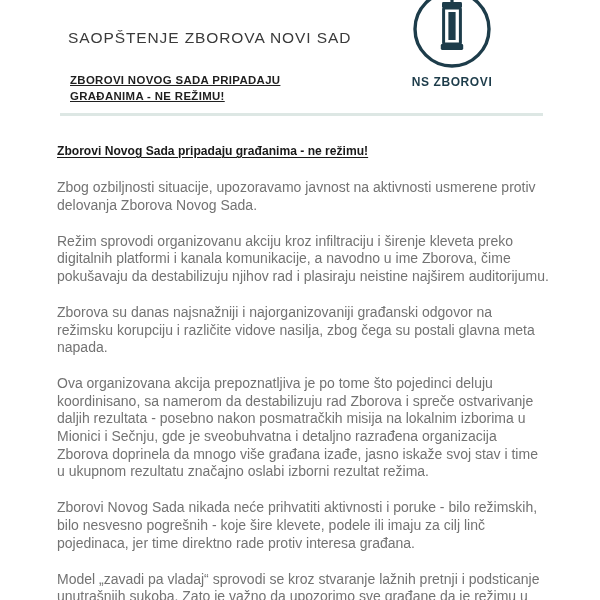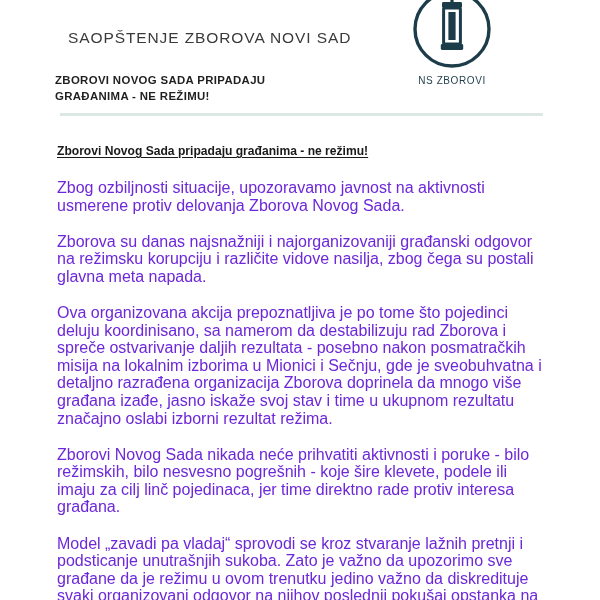--- a/index.html
+++ b/index.html
@@ -38,28 +38,29 @@
     top: 8px;
     font-size: 15.5px;
     letter-spacing: 0.9px;
     font-weight: 400;
     color: #3a3a3a;
     white-space: nowrap;
   }
 
   .header-subtitle {
     position: absolute;
-    left: 55px;
+    left: 70px;
     top: 52px;
     font-size: 11.4px;
     font-weight: bold;
     letter-spacing: 0.35px;
     line-height: 15.5px;
     color: #1f1f1f;
     white-space: pre-line;
+    text-decoration: underline;
   }
 
   
   .logo {
     position: absolute;
     right: 22px;
     top: -32px;
     width: 108px;
     height: 108px;
   }
@@ -69,22 +70,22 @@
     top: 0;
     width: 108px;
     height: 88px;
   }
   .logo-wordmark {
     position: absolute;
     left: 0;
     top: 86px;
     width: 108px;
     text-align: center;
-    font-size: 10px;
-    font-weight: normal;
+    font-size: 12px;
+    font-weight: bold;
     letter-spacing: 0.6px;
     color: #1d3c4a;
     white-space: nowrap;
   }
 
   
   .divider {
     position: absolute;
     left: 60px;
     top: 92px;
@@ -105,23 +106,23 @@
     font-size: 12.1px;
     font-weight: bold;
     text-decoration: underline;
     text-underline-offset: 2px;
     color: #1a1a1a;
     margin: 0 0 20px 0;
     line-height: 16px;
   }
 
   .para {
-    font-size: 16px;
+    font-size: 14px;
     line-height: 17.6px;
-    color: #6d28d9;
+    color: #737373;
     margin: 0 0 18.5px 0;
     text-align: left;
   }
 
   .signoff {
     position: absolute;
     left: 57px;
     top: 592px;
     font-size: 12.1px;
     font-weight: bold;
@@ -155,20 +156,21 @@
     </div>
 
   </div>
 
   <div class="divider"></div>
 
   <div class="content">
     <p class="lede" id="lede">Zborovi Novog Sada pripadaju građanima - ne režimu!</p>
     <div id="paragraphs">
         <p class="para">Zbog ozbiljnosti situacije, upozoravamo javnost na aktivnosti usmerene protiv delovanja Zborova Novog Sada.</p>
+        <p class="para">Režim sprovodi organizovanu akciju kroz infiltraciju i širenje kleveta preko digitalnih platformi i kanala komunikacije, a navodno u ime Zborova, čime pokušavaju da destabilizuju njihov rad i plasiraju neistine najširem auditorijumu.</p>
         <p class="para">Zborova su danas najsnažniji i najorganizovaniji građanski odgovor na režimsku korupciju i različite vidove nasilja, zbog čega su postali glavna meta napada.</p>
         <p class="para">Ova organizovana akcija prepoznatljiva je po tome što pojedinci deluju koordinisano, sa namerom da destabilizuju rad Zborova i spreče ostvarivanje daljih rezultata - posebno nakon posmatračkih misija na lokalnim izborima u Mionici i Sečnju, gde je sveobuhvatna i detaljno razrađena organizacija Zborova doprinela da mnogo više građana izađe, jasno iskaže svoj stav i time u ukupnom rezultatu značajno oslabi izborni rezultat režima.</p>
         <p class="para">Zborovi Novog Sada nikada neće prihvatiti aktivnosti i poruke - bilo režimskih, bilo nesvesno pogrešnih - koje šire klevete, podele ili imaju za cilj linč pojedinaca, jer time direktno rade protiv interesa građana.</p>
         <p class="para">Model „zavadi pa vladaj“ sprovodi se kroz stvaranje lažnih pretnji i podsticanje unutrašnjih sukoba. Zato je važno da upozorimo sve građane da je režimu u ovom trenutku jedino važno da diskredituje svaki organizovani odgovor na njihov poslednji pokušaj opstanka na vlasti.</p>
       </div>
   </div>
 
   <div class="signoff">
     <span class="signoff-lead">Slušamo i reagujemo - </span><span>DO POBEDE!</span>
   </div>

